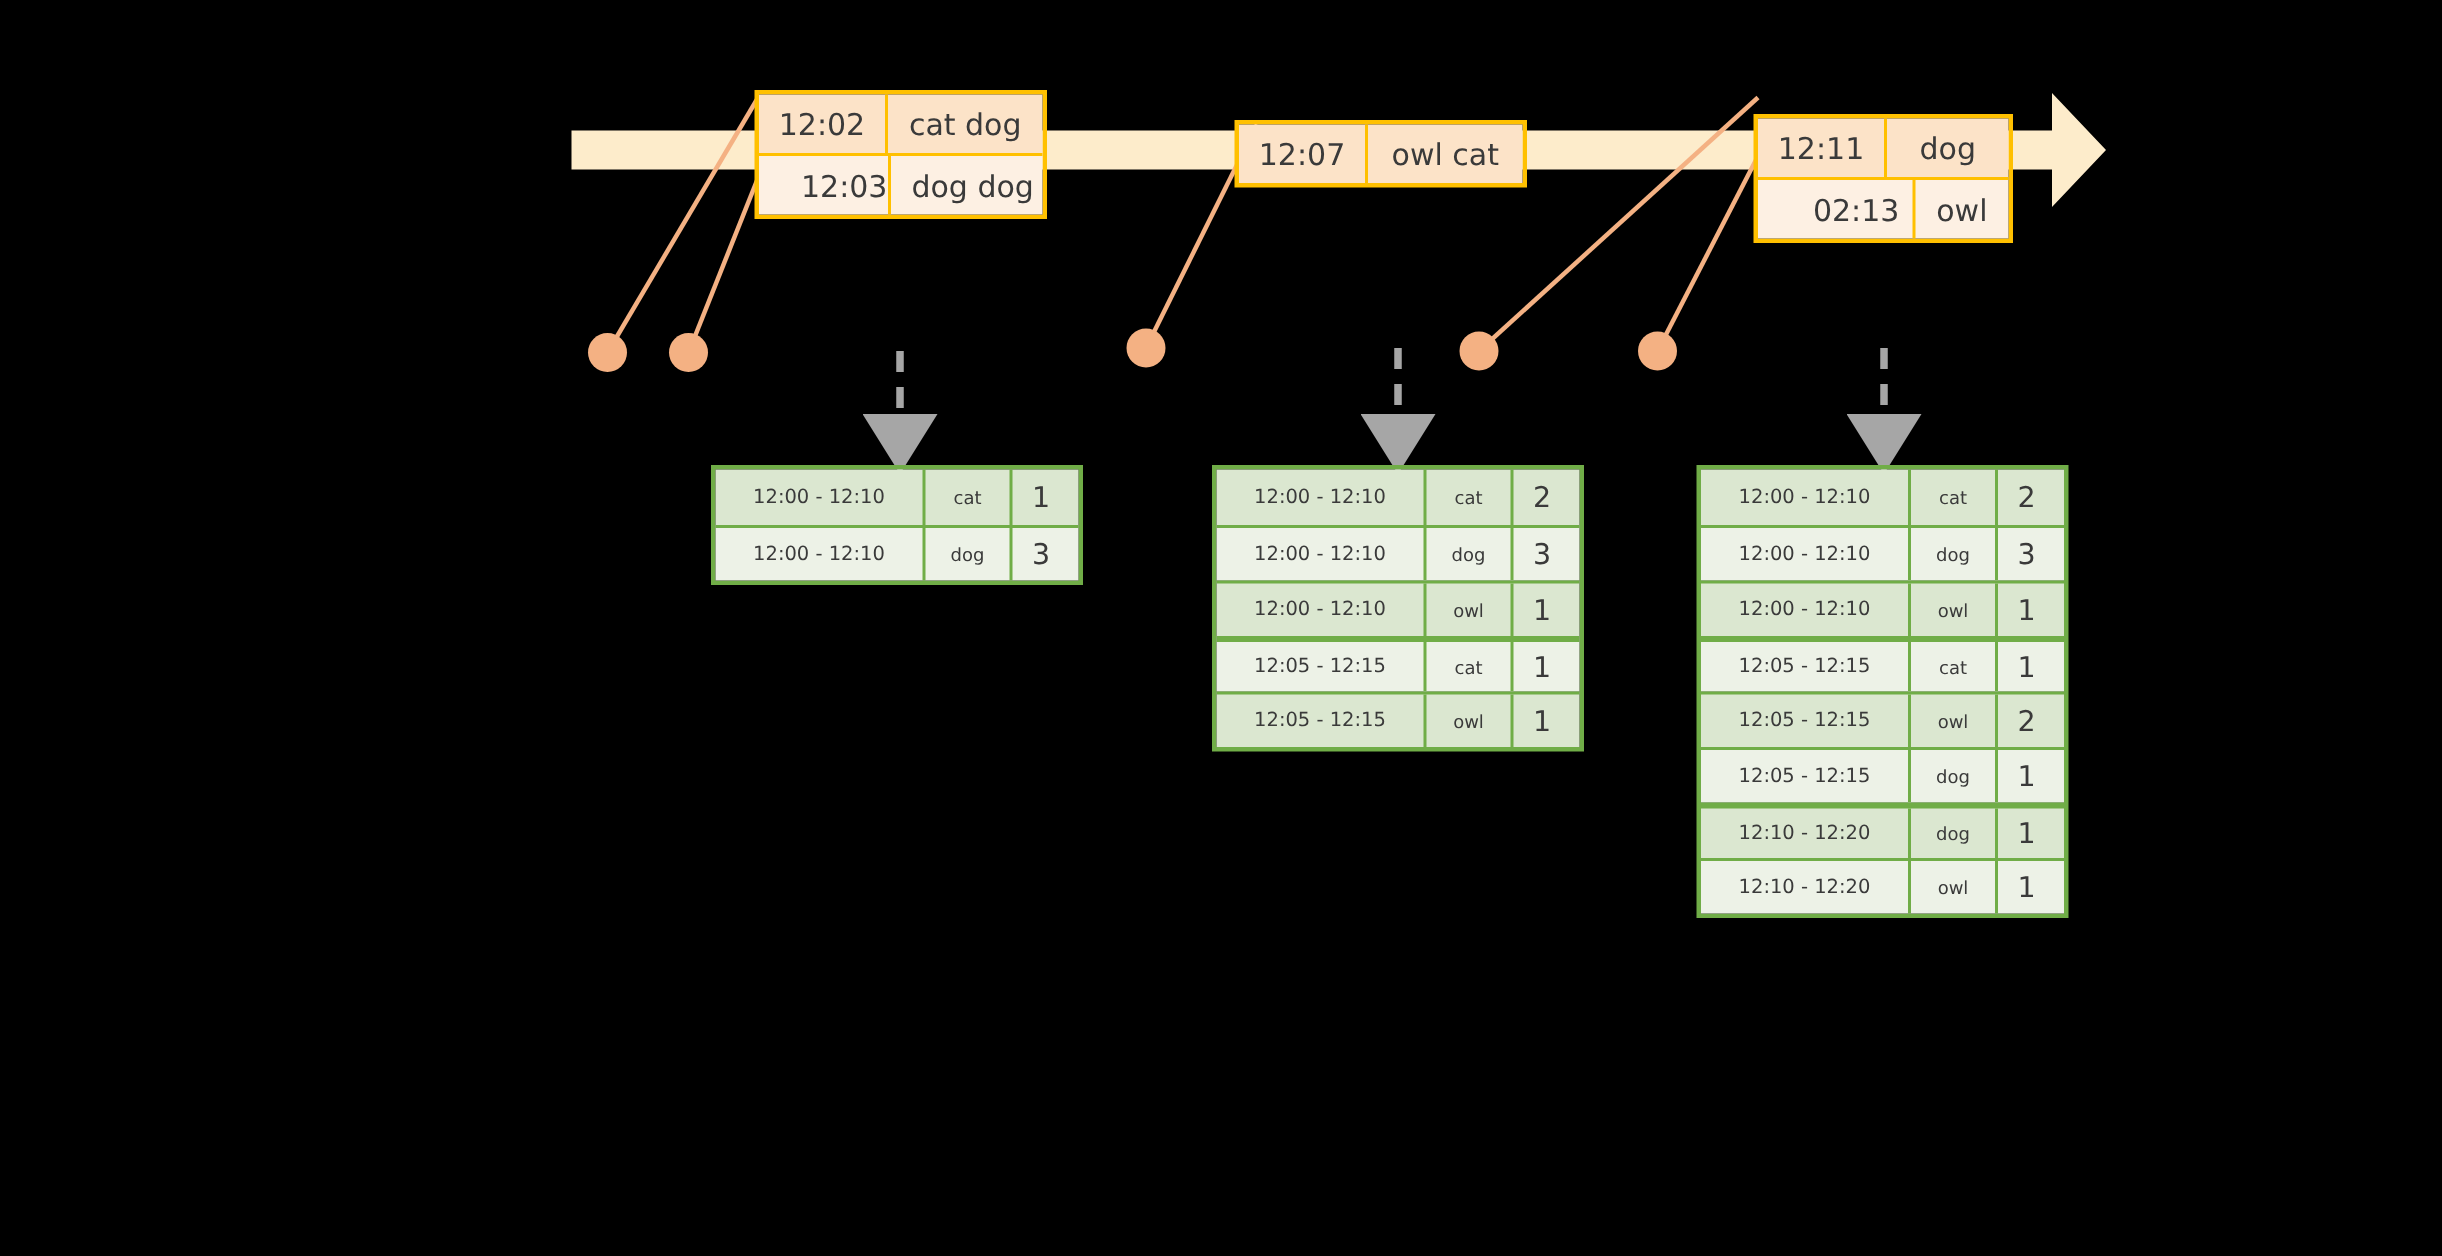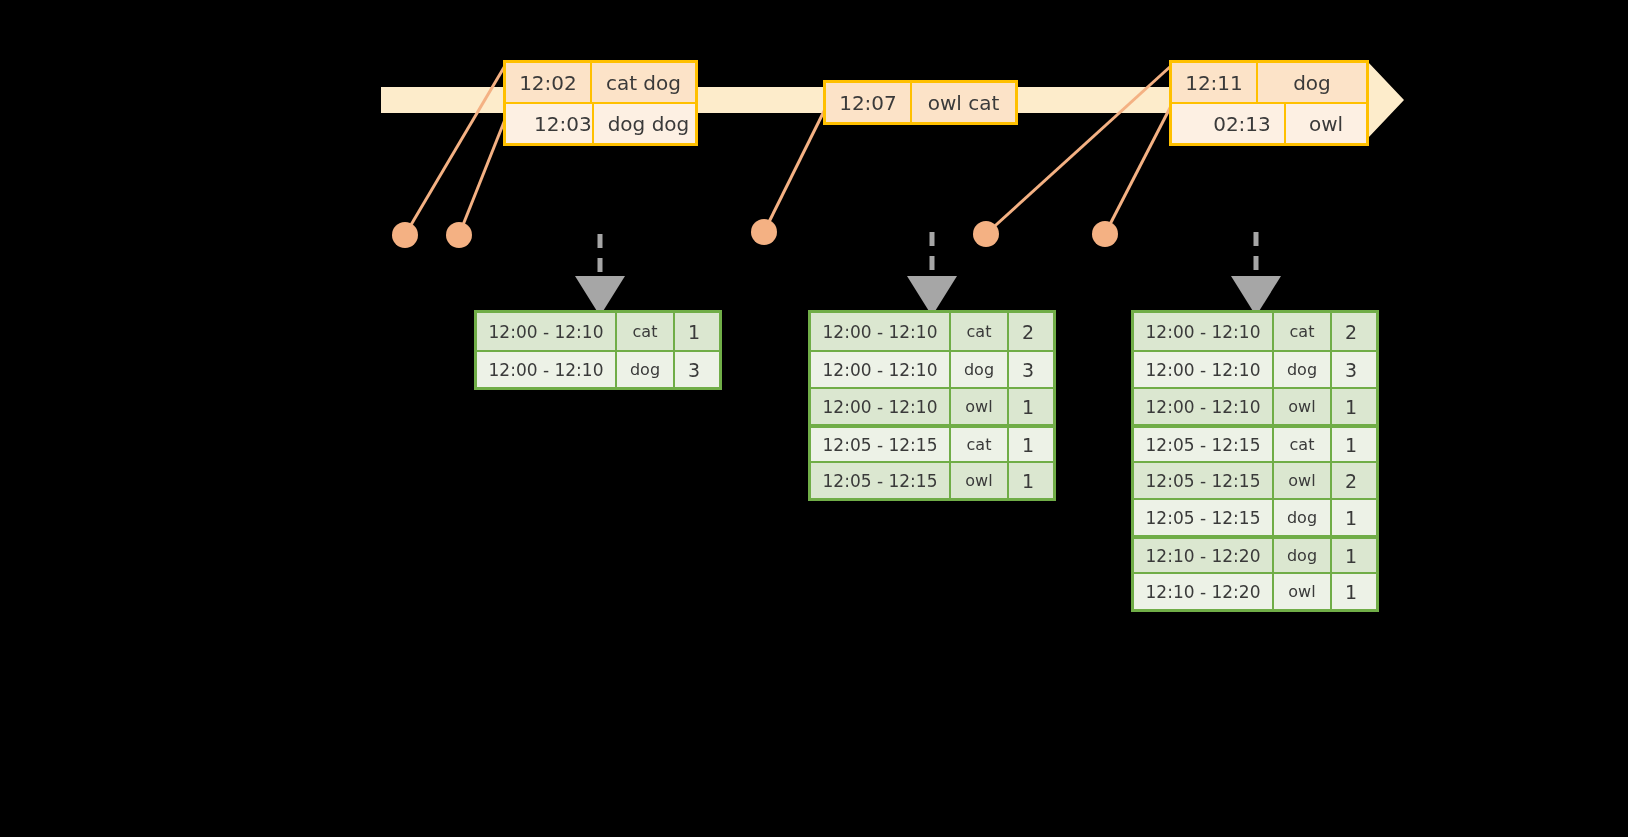--- a/index.html
+++ b/index.html
@@ -84,32 +84,32 @@
     box-sizing: border-box;
   }
   .rt-row + .rt-row { border-top: 2px solid #70ad47; }
   .rt-row.grp { border-top: 4px solid #70ad47; }
   .rt-row.shade-a { background: #dbe7d0; }
   .rt-row.shade-b { background: #edf2e7; }
   .rt-window {
     display: flex;
     align-items: center;
     justify-content: center;
-    font-size: 17px;
+    font-size: 13px;
     color: #3a3a3a;
     border-right: 2px solid #70ad47;
     box-sizing: border-box;
     white-space: nowrap;
   }
   .rt-word {
     width: 58px;
     display: flex;
     align-items: center;
     justify-content: center;
-    font-size: 16px;
+    font-size: 12px;
     color: #3a3a3a;
     border-right: 2px solid #70ad47;
     box-sizing: border-box;
   }
   .rt-count {
     width: 38px;
     display: flex;
     align-items: center;
     justify-content: center;
     font-size: 19px;
@@ -174,21 +174,21 @@
     </div>
   </div>
 
   <div class="event-box" id="event-group-2" style="left:823px; top:80px; width:195px;">
     <div class="event-row shade-a">
       <div class="ev-time">12:07</div>
       <div class="ev-words">owl cat</div>
     </div>
   </div>
 
-  <div class="event-box" id="event-group-3" style="left:1169px; top:60px; width:200px;">
+  <div class="event-box" id="event-group-3" style="left:1169px; top:76px; width:173px;">
     <div class="event-row shade-a">
       <div class="ev-time">12:11</div>
       <div class="ev-words">dog</div>
     </div>
     <div class="event-row shade-b">
       <div class="ev-time">02:13</div>
       <div class="ev-words">owl</div>
     </div>
   </div>
 

